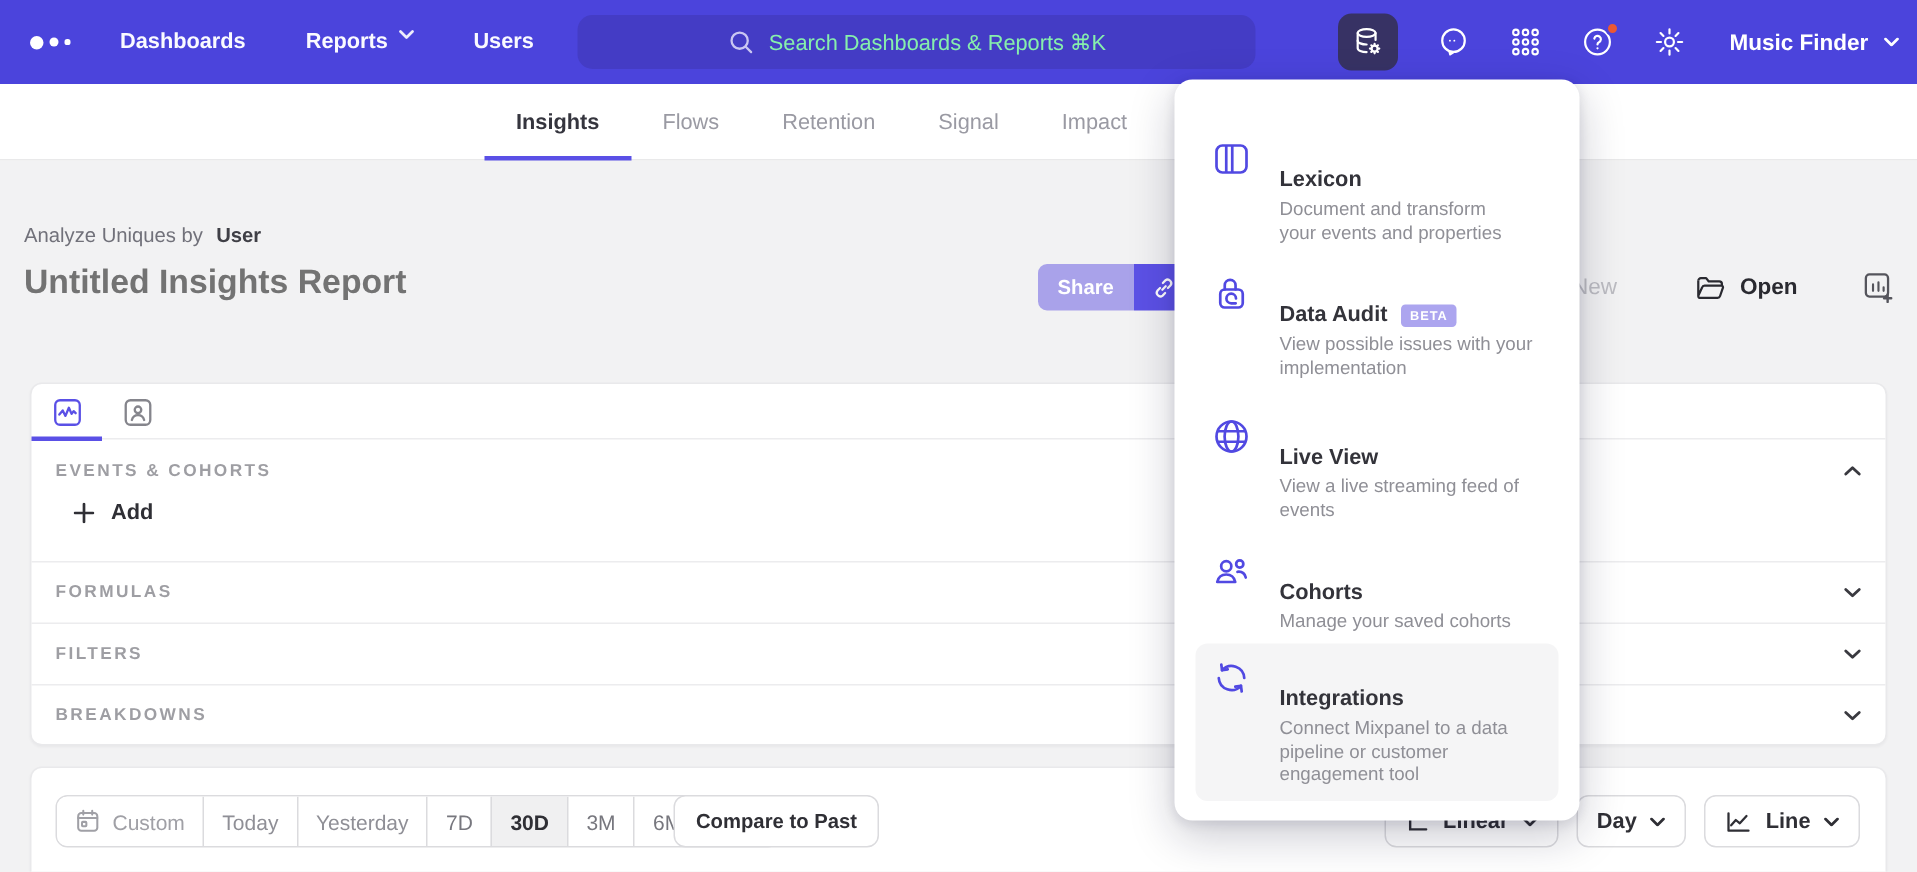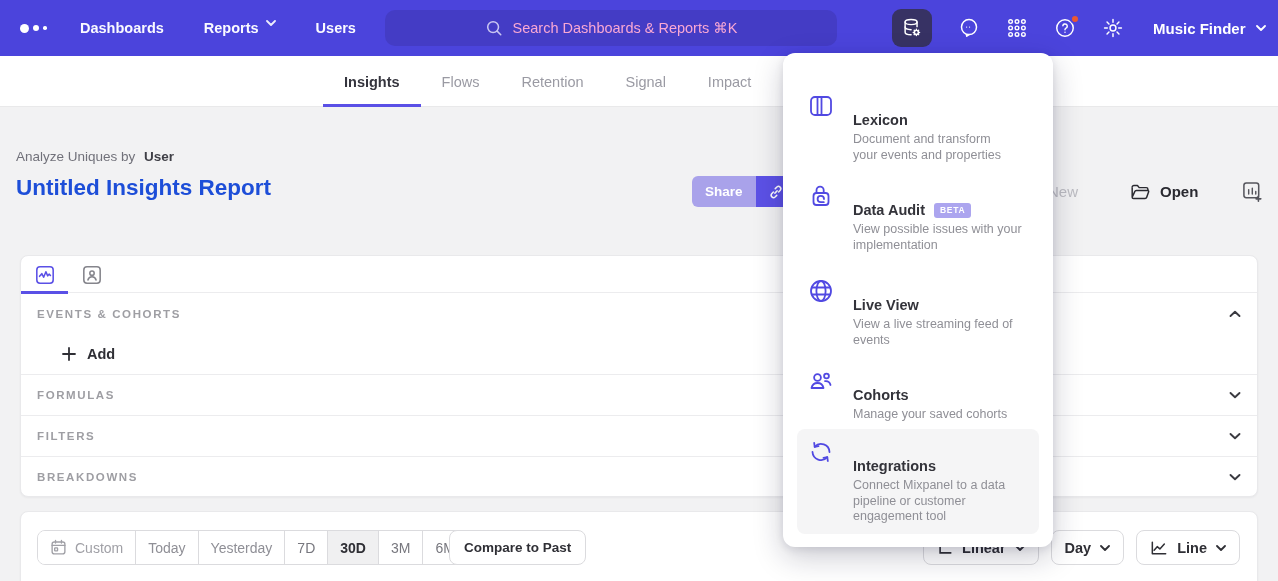--- a/index.html
+++ b/index.html
@@ -23,21 +23,21 @@
   .logo i:nth-child(2){ width:6px; height:6px; }
   .logo i:nth-child(3){ width:3.5px; height:3.5px; }
   .navlinks { position:absolute; left:80px; display:flex; gap:40px; align-items:center; }
   .navlink { font-size:14.5px; font-weight:600; color:#FAFAFF; display:flex; align-items:flex-start; gap:7px; cursor:pointer; }
   .navlink svg { opacity:.9; }
   .searchbar {
     position:absolute; left:385px; top:10px; width:452px; height:36px;
     background:#443CC5; border-radius:10px; display:flex; align-items:center; justify-content:center;
     gap:10px; cursor:text;
   }
-  .searchbar .ph { font-size:14.5px; color:#f9a8d4; }
+  .searchbar .ph { font-size:14.5px; color:#86efac; }
   .navicons { position:absolute; left:892px; top:0; height:56px; display:flex; align-items:center; gap:26px; }
   .navicon { width:22px; height:22px; display:flex; align-items:center; justify-content:center; cursor:pointer; position:relative; }
   .navicon-wrap-active {
     width:40px; height:38px; background:#373264; border-radius:9px;
     display:flex; align-items:center; justify-content:center; cursor:pointer;
   }
   .notifdot { position:absolute; top:-3px; right:-4px; width:10px; height:10px; border-radius:50%; background:#EB5832; border:2px solid #4B44DC; }
   .project { position:absolute; left:1153px; display:flex; align-items:center; gap:10px; font-size:15px; font-weight:600; color:#fff; cursor:pointer; }
 
   
@@ -49,21 +49,21 @@
   .tab {
     height:51px; padding:0 21px; display:flex; align-items:center; font-size:14.5px;
     color:#9A9AA3; cursor:pointer; position:relative; white-space:nowrap;
   }
   .tab.active { color:#35353E; font-weight:600; }
   .tab.active::after { content:""; position:absolute; left:0; right:0; bottom:0; height:3px; background:#5A50E6; }
 
   
   .subtitle { position:absolute; left:16px; top:149px; font-size:13.5px; color:#71717A; }
   .subtitle b { color:#3F3F46; font-weight:700; margin-left:5px; cursor:pointer; }
-  .reporttitle { position:absolute; left:16px; top:175px; font-size:22.5px; font-weight:700; color:#1d4ed8; cursor:text; }
+  .reporttitle { position:absolute; left:16px; top:175px; font-size:22.5px; font-weight:700; color:#737373; cursor:text; }
 
   .actions { position:absolute; left:692px; top:176px; height:31px; display:flex; align-items:center; }
   .share-btn {
     height:31px; padding:0 13px; background:#A9A2EA; color:#fff; font-size:13.5px; font-weight:600;
     border:none; border-radius:6px 0 0 6px; display:flex; align-items:center; cursor:pointer;
   }
   .link-btn {
     height:31px; width:40px; background:#5C51E6; border:none; border-radius:0 6px 6px 0;
     display:flex; align-items:center; justify-content:center; cursor:pointer;
   }
@@ -81,21 +81,21 @@
   .icontabs { position:relative; height:37px; border-bottom:1px solid #ECECEE; display:flex; }
   .icontab { width:47px; height:37px; display:flex; align-items:center; justify-content:center; cursor:pointer; position:relative; }
   .icontab.active::after { content:""; position:absolute; left:0; right:0; bottom:-1px; height:3px; background:#5A50E6; }
   .sectionrow {
     height:41px; display:flex; align-items:center; justify-content:space-between;
     padding:0 16px; border-top:1px solid #ECECEE; cursor:pointer;
   }
   .sectionrow.first { border-top:none; }
   .sectionlabel { font-size:11.5px; font-weight:700; letter-spacing:.14em; color:#9E9EA3; }
   .chev { color:#3A3A40; display:flex; }
-  .addrow { height:40px; display:flex; align-items:center; padding-left:41px; }
+  .addrow { height:40px; display:flex; align-items:flex-start; padding-left:28px; }
   .add-btn { display:flex; align-items:center; gap:11px; background:none; border:none; cursor:pointer; font-size:14.5px; font-weight:600; color:#2F2F35; }
 
   
   .toolbar { left:20px; top:511px; width:1238px; height:80px; border-radius:8px 8px 0 0; }
   .toolbar-inner { position:relative; height:100%; }
   .seggroup {
     position:absolute; left:16px; top:18px; height:35px; display:flex; align-items:stretch;
     border:1px solid #DBDBDE; border-radius:8px; overflow:hidden; background:#fff;
   }
   .seg {

